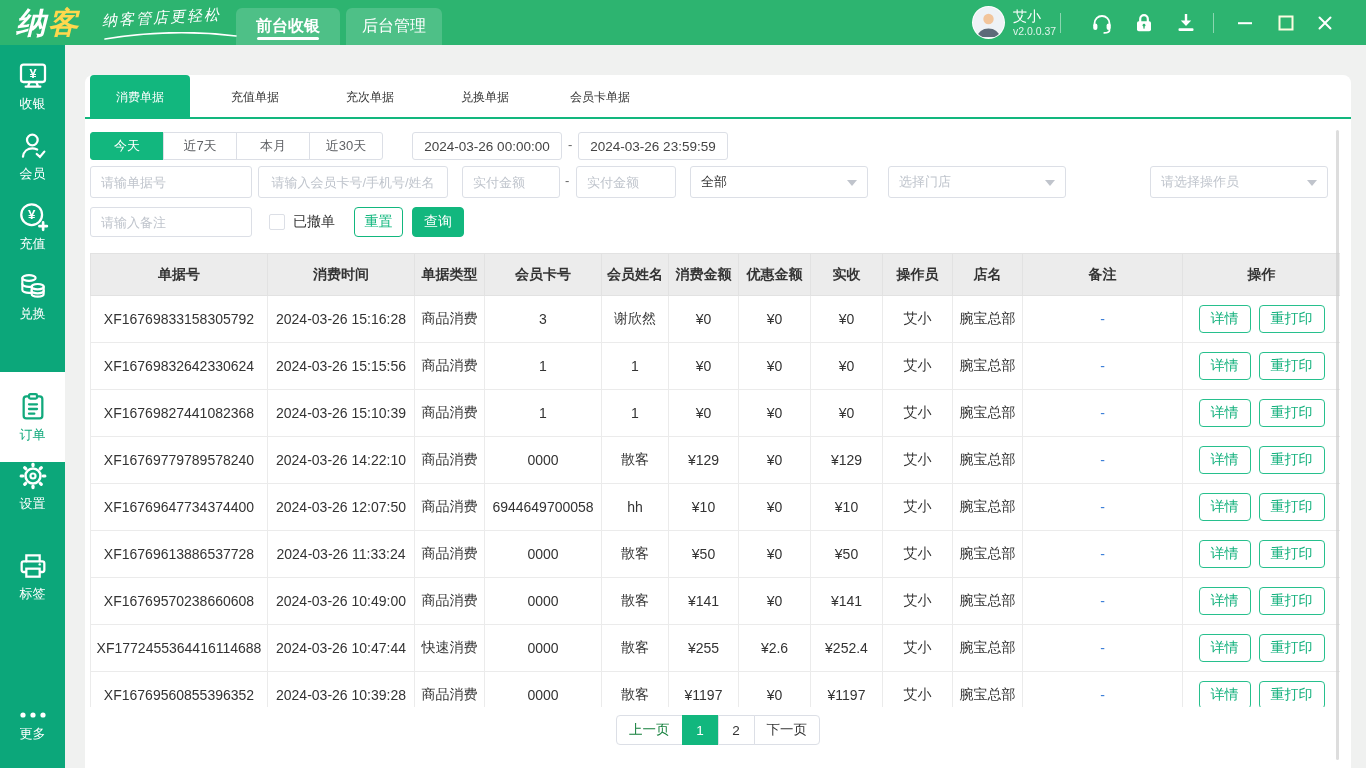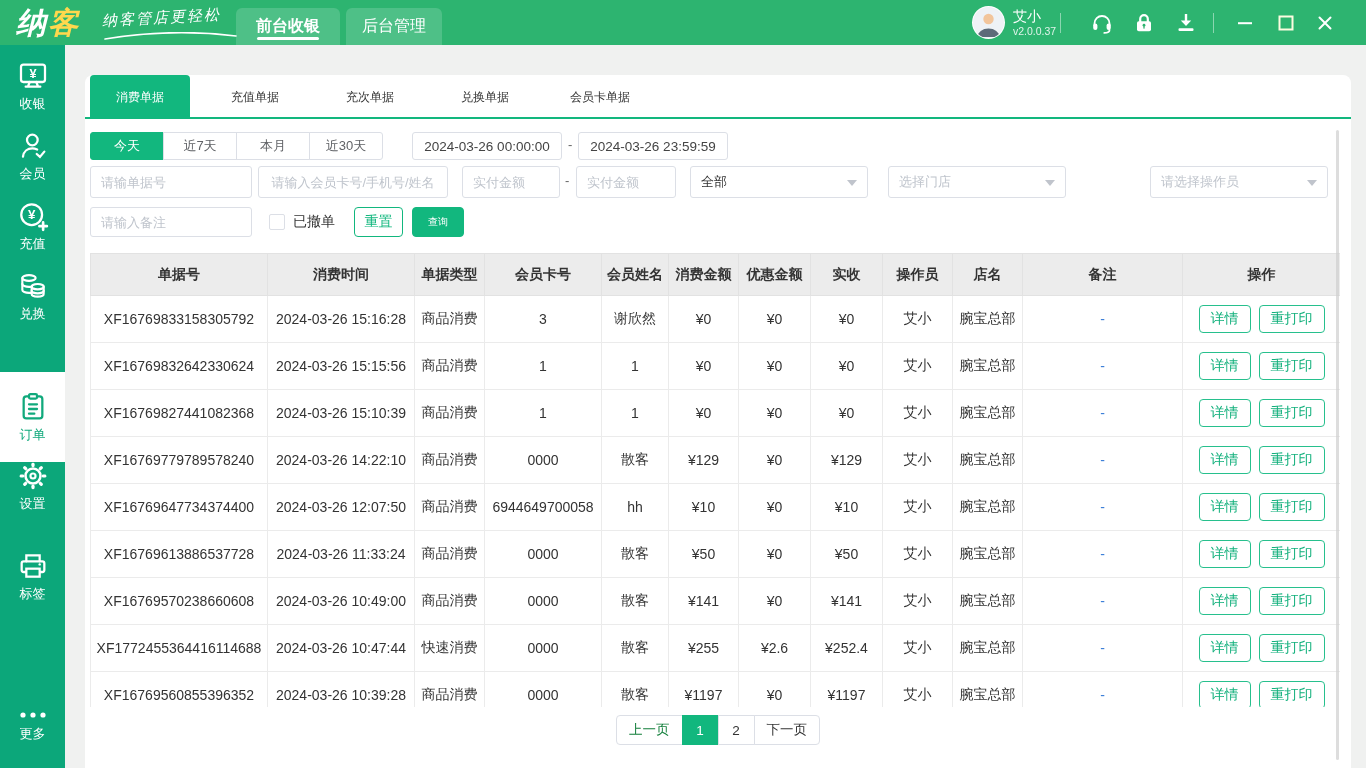--- a/index.html
+++ b/index.html
@@ -67,21 +67,21 @@
   .select-box .val{ color:#333; } .select-box .ph{ color:#bfc4cc; }
   .caret{ position:absolute; right:10px; top:13px; width:0; height:0; border-left:5px solid transparent;
     border-right:5px solid transparent; border-top:6px solid #c0c4cc; }
 
   .filter-row3{ position:absolute; left:5px; top:132px; height:30px; display:flex; align-items:center; }
   .checkbox{ width:16px; height:16px; border:1px solid #dcdfe6; border-radius:2px; background:#fff; margin-left:17px; cursor:pointer; }
   .cb-label{ margin-left:8px; font-size:14px; color:#333; }
   .btn-reset{ margin-left:19px; width:49px; height:30px; border:1px solid #12b77e; border-radius:4px; background:#fff;
     color:#12b77e; font-size:14px; cursor:pointer; font-family:inherit; }
   .btn-search{ margin-left:9px; width:52px; height:30px; border:1px solid #12b77e; border-radius:4px; background:#12b77e;
-    color:#fff; font-size:10px; cursor:pointer; font-family:inherit; }
+    color:#fff; font-size:14px; cursor:pointer; font-family:inherit; }
 
   
   .table-wrap{ position:absolute; left:5px; top:178px; width:1250px; height:454px; overflow:hidden; }
   table{ border-collapse:collapse; width:1250px; table-layout:fixed; }
   th{ background:#ececec; height:42px; font-size:14px; font-weight:600; color:#333;
     border:1px solid #e2e2e2; white-space:nowrap; }
   td{ height:47px; font-size:14px; color:#333; text-align:center; border:1px solid #ebebeb;
     white-space:nowrap; overflow:hidden; background:#fff; }
   td.remark{ color:#3e80d8; }
   .mini-btn{ height:28px; padding:0 11px; border:1px solid #27c08d; border-radius:4px; background:#fff; color:#12b07c;

